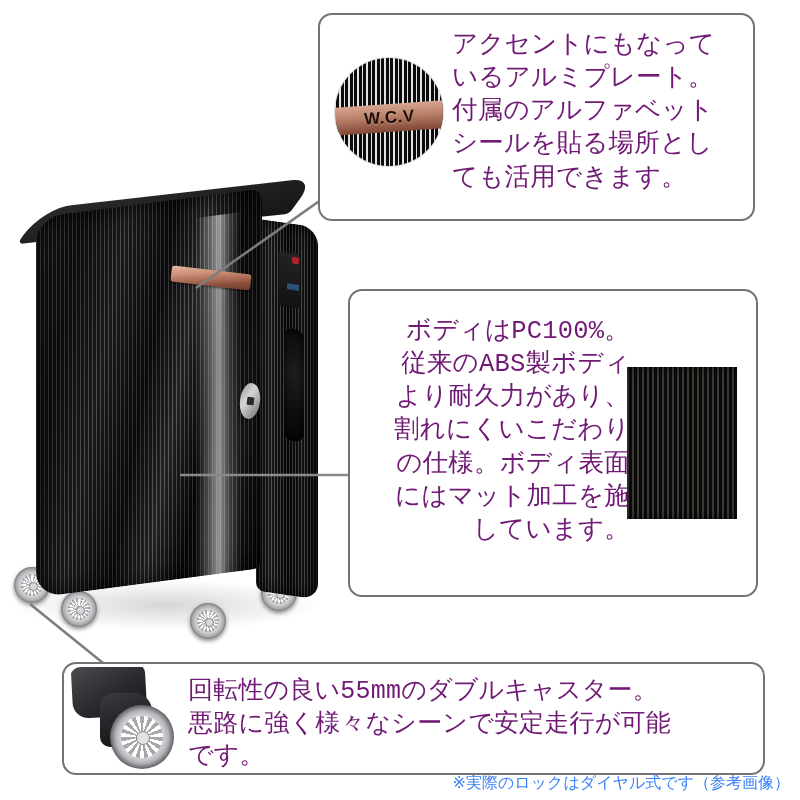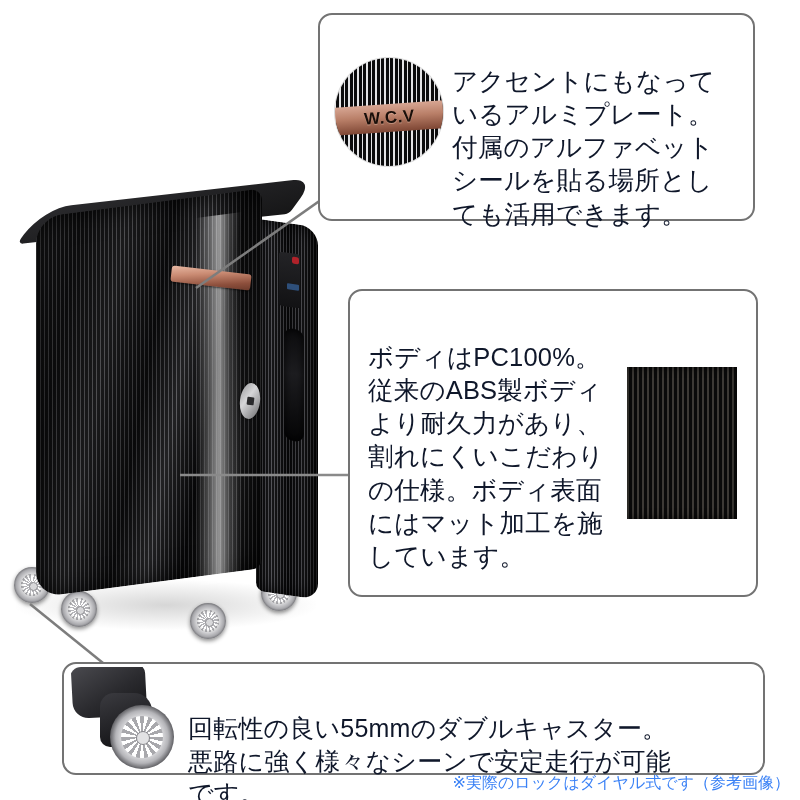--- a/index.html
+++ b/index.html
@@ -218,30 +218,29 @@
     background: #ffffff;
     border: 2px solid #737373;
     border-radius: 14px;
     z-index: 5;
   }
   #callout-plate  { left: 318px; top: 13px;  width: 437px; height: 208px; }
   #callout-body   { left: 348px; top: 289px; width: 410px; height: 308px; }
   #callout-caster { left: 62px;  top: 662px; width: 703px; height: 113px; }
 
   .callout-text {
-    color: #0f172a;
+    color: #701a75;
     font-size: 25.5px;
     line-height: 1.30;
     letter-spacing: .2px;
     white-space: pre-line;
-    font-family: Liberation Sans, sans-serif;
-    margin-top: 36px;
+    font-family: Liberation Mono, monospace;
   }
   #plate-text  { position: absolute; left: 132px; top: 14px; width: 292px; }
-  #body-text   { position: absolute; left: 18px;  top: 14px; width: 262px; }
+  #body-text   { position: absolute; left: 18px;  top: 24px; width: 262px; text-align: right; }
   #caster-text { position: absolute; left: 124px; top: 12px; width: 572px; font-size: 25px; }
 
   
   .plate-photo {
     position: absolute;
     left: 15px;
     top: 43px;
     width: 108px;
     height: 108px;
     border-radius: 50%;

